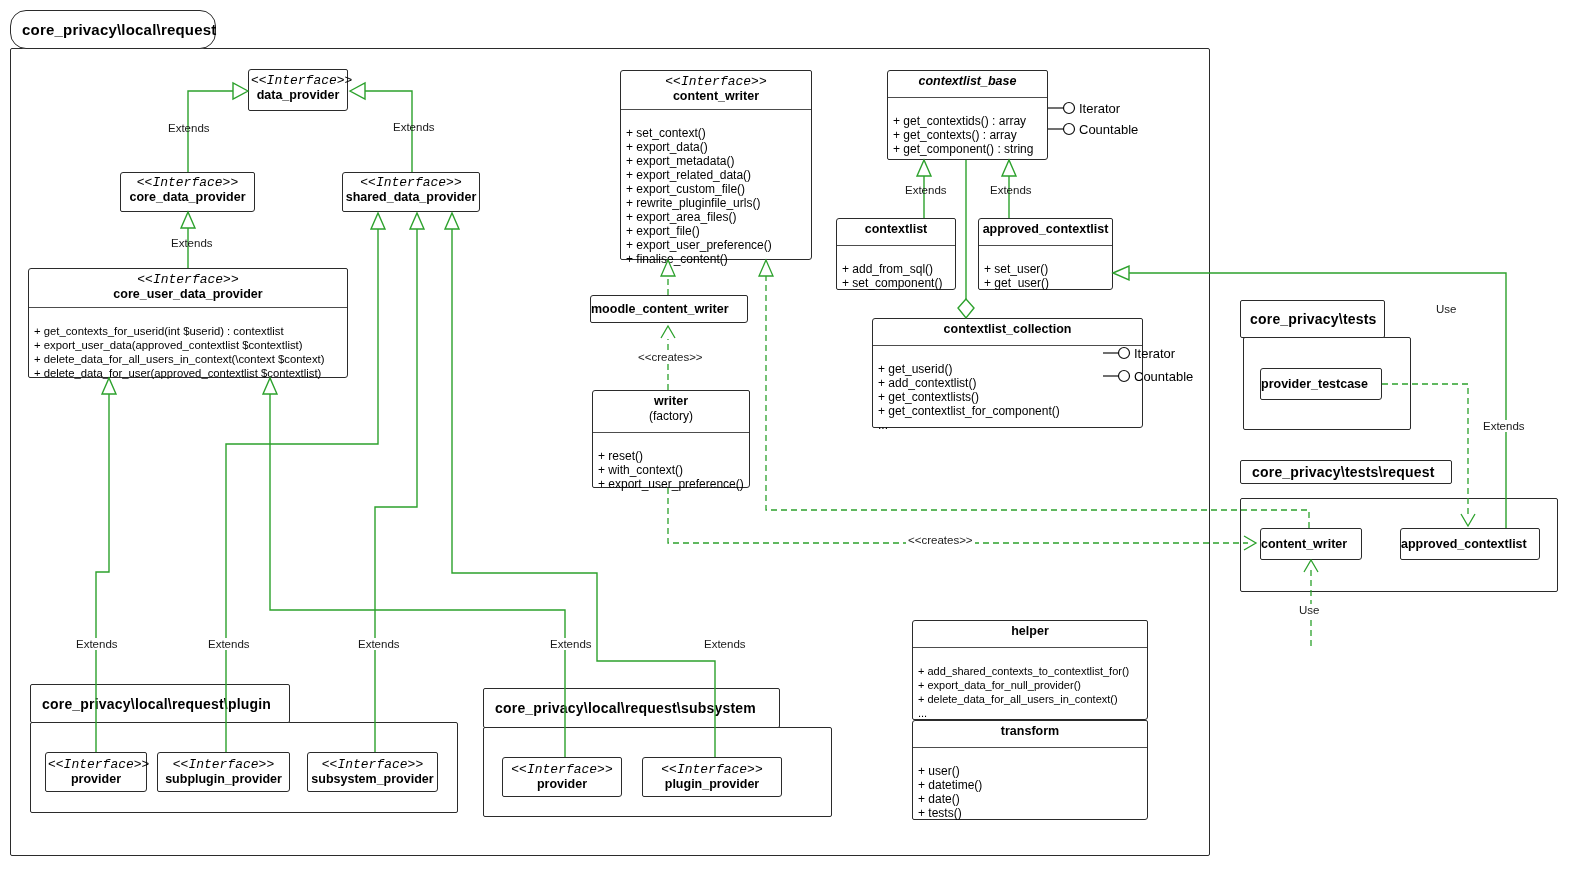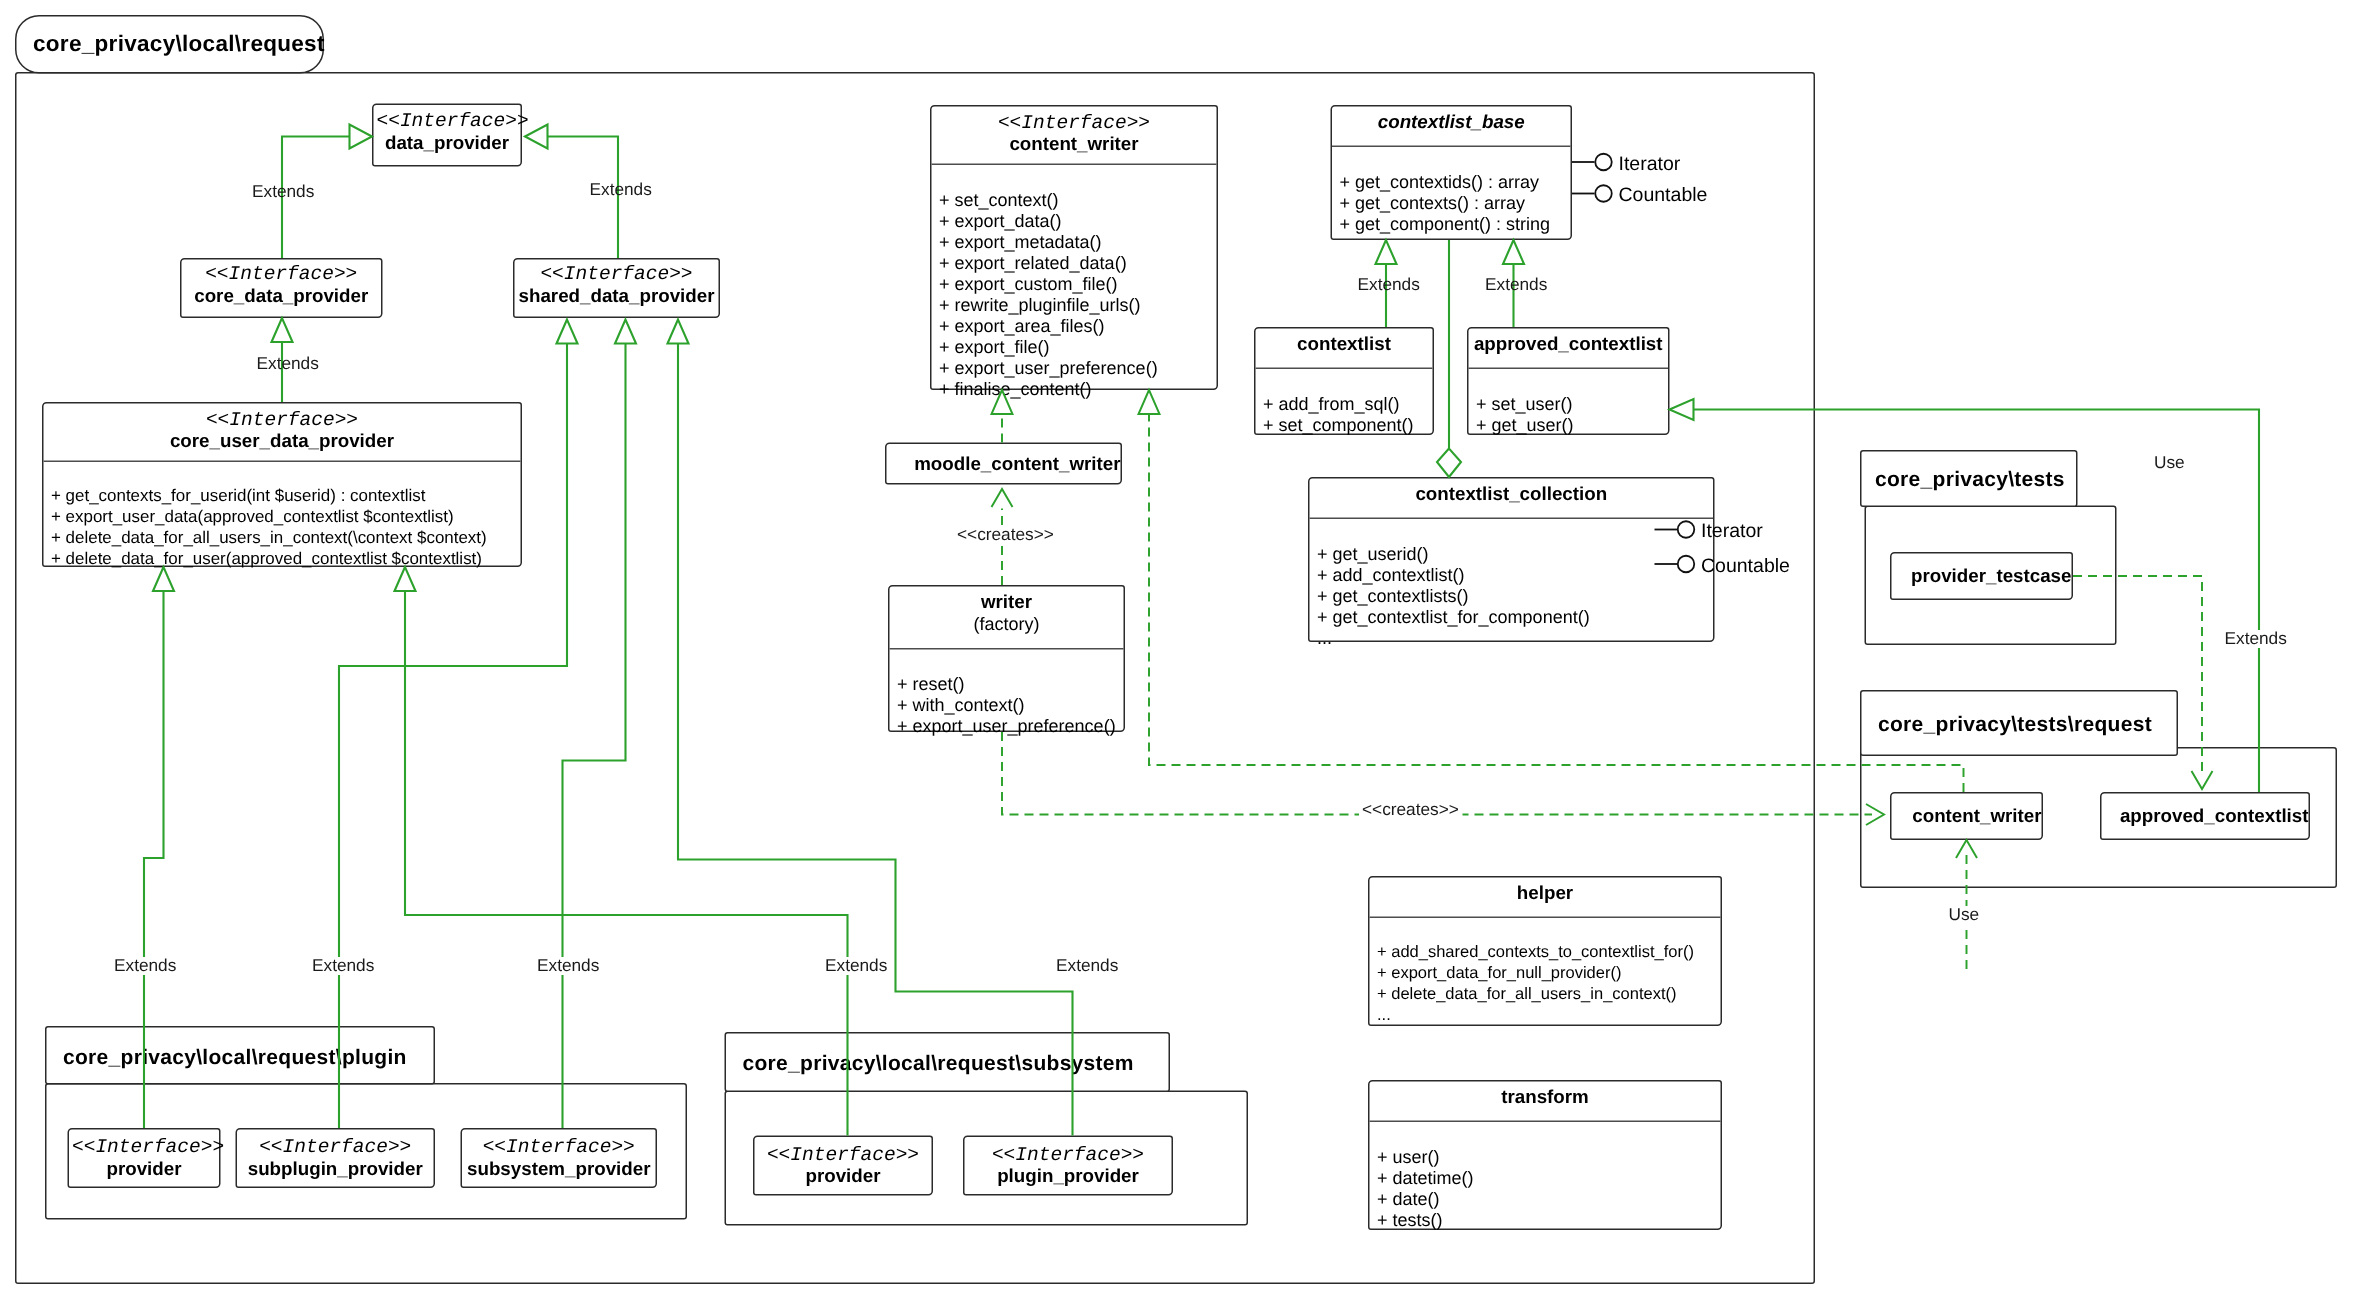--- a/index.html
+++ b/index.html
@@ -10,21 +10,21 @@
            display:flex;align-items:center;padding:0 11px;font-weight:bold;font-size:14px;letter-spacing:.2px;white-space:nowrap;}
   .cls{position:absolute;background:#fff;border:1.3px solid #2b2b2b;border-radius:3px 2px 3px 2px;z-index:3;box-sizing:border-box;font-size:12px;}
   .cls .hdr{text-align:center;padding:3px 2px 2px;line-height:15px;}
   .cls .st{font-style:italic;font-size:13px;display:block;font-family:Liberation Mono, monospace;}
   .cls .nm{font-weight:bold;font-size:12.5px;display:block;white-space:nowrap;}
   .cls .sub{font-size:12px;display:block;}
   .cls .bdy{border-top:1px solid #4d4d4d;padding:16px 5px;line-height:14px;}
   .mline{white-space:nowrap;}
   .fs11 .mline{font-size:11.3px;}
   .fs112 .mline{font-size:11px;}
-  .one{display:flex;align-items:center;justify-content:flex-end;font-weight:bold;font-size:12.5px;white-space:nowrap;}
+  .one{display:flex;align-items:center;justify-content:flex-start;font-weight:bold;font-size:12.5px;white-space:nowrap;}
   .itnm{font-style:italic;}
   svg.wires{position:absolute;left:0;top:0;z-index:4;pointer-events:none;}
   .elabel{position:absolute;z-index:5;font-size:11.5px;color:#1a1a1a;background:#fff;padding:0 2px;white-space:nowrap;}
   .nobg{background:transparent;}
   .lolli{position:absolute;z-index:5;font-size:13px;color:#000;white-space:nowrap;}
 </style>
 </head>
 <body>
 
 <div class="canvas">
@@ -43,21 +43,21 @@
   <div class="pkg-tab" style="left:483px;top:688px;width:297px;height:40px;">
     <span>core_privacy\local\request\subsystem</span>
   </div>
 
   <div class="pkg-body" style="left:1243px;top:337px;width:168px;height:93px;"></div>
   <div class="pkg-tab" style="left:1240px;top:300px;width:145px;height:38px;padding:0 9px;">
     <span>core_privacy\tests</span>
   </div>
 
   <div class="pkg-body" style="left:1240px;top:498px;width:318px;height:94px;"></div>
-  <div class="pkg-tab" style="left:1240px;top:460px;width:212px;height:44px;">
+  <div class="pkg-tab" style="left:1240px;top:460px;width:212px;height:24px;">
     <span>core_privacy\tests\request</span>
   </div>
 
   <div class="cls" style="left:248px;top:69px;width:100px;height:42px;">
     <div class="hdr">
         <span class="st">&lt;&lt;Interface&gt;&gt;</span>
         <span class="nm">data_provider</span>
       </div>
   </div>
 
@@ -160,21 +160,21 @@
       </div>
     <div class="bdy">
         <div class="mline">+ get_userid()</div>
         <div class="mline">+ add_contextlist()</div>
         <div class="mline">+ get_contextlists()</div>
         <div class="mline">+ get_contextlist_for_component()</div>
         <div class="mline">...</div>
       </div>
   </div>
 
-  <div class="cls fs112" style="left:912px;top:584px;width:236px;height:100px;">
+  <div class="cls fs112" style="left:912px;top:620px;width:236px;height:100px;">
     <div class="hdr" style="height:21px;">
         <span class="nm">helper</span>
       </div>
     <div class="bdy">
         <div class="mline">+ add_shared_contexts_to_contextlist_for()</div>
         <div class="mline">+ export_data_for_null_provider()</div>
         <div class="mline">+ delete_data_for_all_users_in_context()</div>
         <div class="mline">...</div>
       </div>
   </div>

